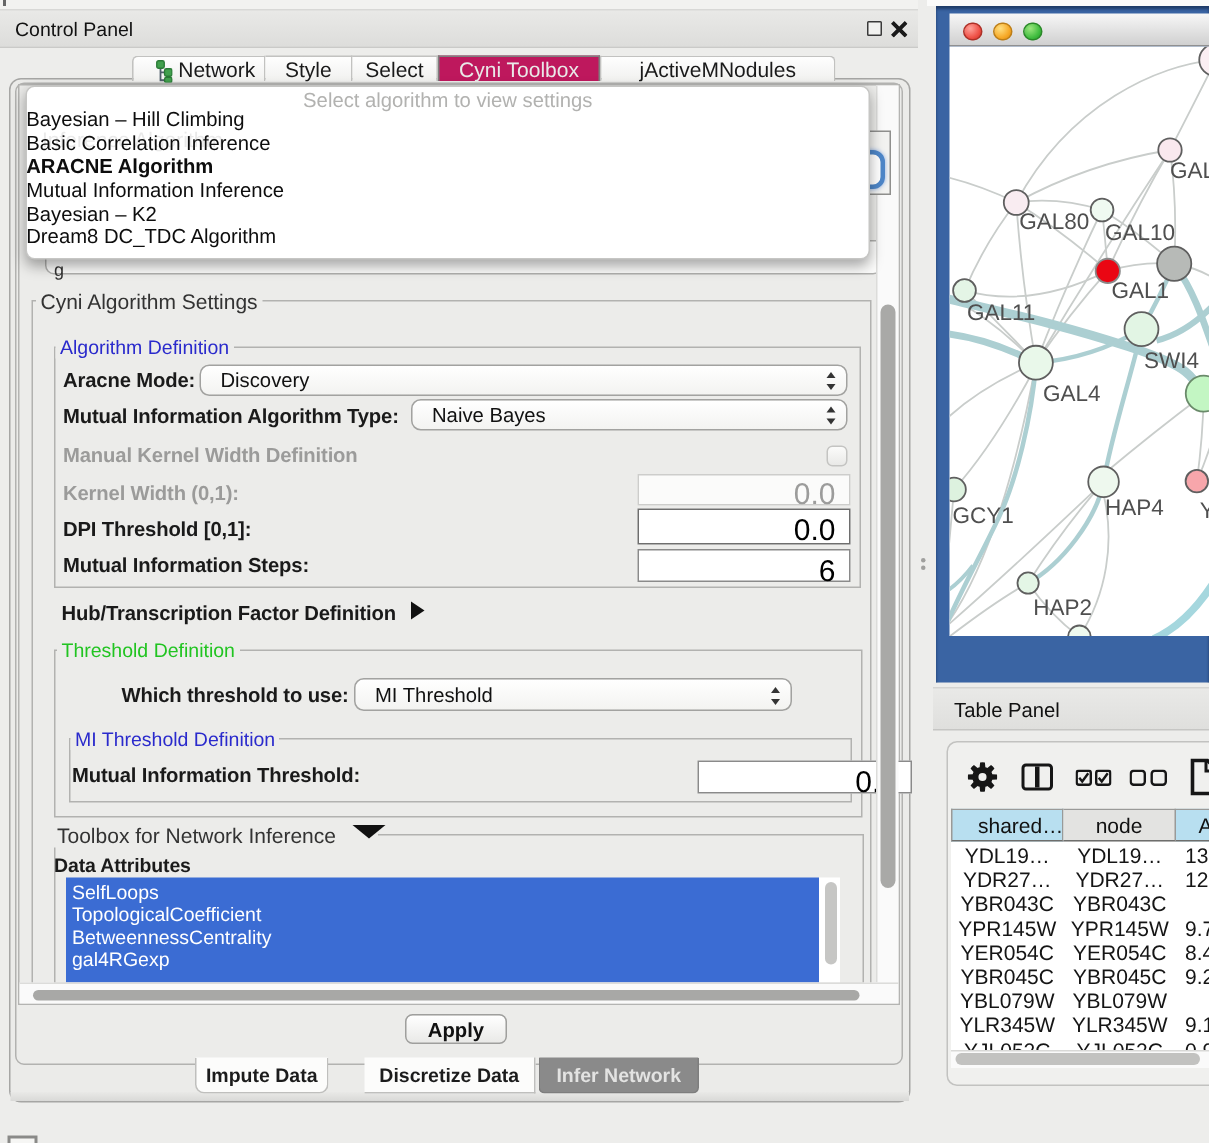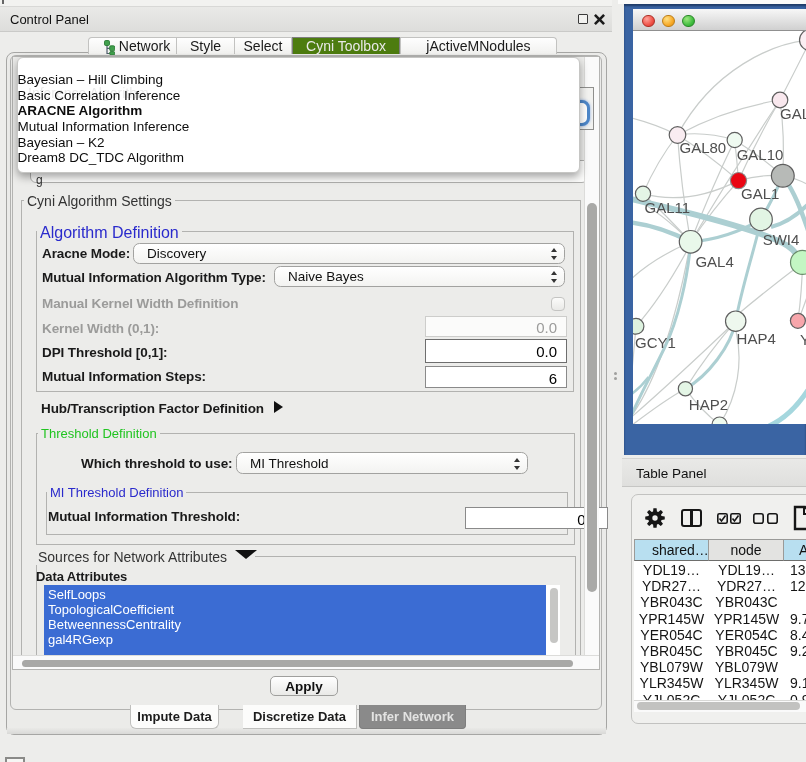--- a/index.html
+++ b/index.html
@@ -9,39 +9,39 @@
 .bold { font-weight:bold; }
 
 #titlebar { left:0; top:6; width:612px; height:26px; background:linear-gradient(#e9e9e7,#dddddb); border-top:1px solid #d8d8d6; border-bottom:1px solid #cacac8; }
 #titlebar span.t { position:absolute; left:10px; top:5px; font-size:13px; color:#111; }
 #floatico { left:578px; top:14px; width:10px; height:10px; border:1.5px solid #3a3a3a; border-radius:1px; background:#f2f2f0; }
 #panelA { left:6px; top:52px; width:601px; height:683px; border:1px solid #a6a6a4; border-radius:8px; background:#ebebe9; }
 #panelB { left:10px; top:55px; width:592px; height:655px; border:1px solid #b2b2b0; border-radius:6px; background:#ececea; }
 #scrollC { left:12px; top:56px; width:588px; height:614px; border:1px solid #b4b4b2; background:#ececea; }
 
 .ttab { position:absolute; top:37px; height:17px; background:linear-gradient(#fefefe,#f1f1ef); border:1px solid #c2c2c0; border-bottom:none; font-size:14px; font-weight:normal; color:#1a1a1a; display:flex; align-items:center; justify-content:center; }
-.ttab.sel { background:#4d7c0f; color:#e9e9e8; border-color:#7e7e7e; }
+.ttab.sel { background:#be185d; color:#e9e9e8; border-color:#7e7e7e; }
 
 .btab { position:absolute; top:705px; height:24px; background:#fcfcfb; border:1px solid #bfbfbd; border-top:none; font-size:13px; font-weight:bold; color:#1c1c1c; display:flex; align-items:center; justify-content:center; }
 .btab.sel { background:#8a8a8a; color:#e3e3e2; border-color:#7e7e7e; border-radius:0 0 4px 4px; }
 
 .grp { position:absolute; border:1px solid #b2b2b0; }
 .grptitle { position:absolute; background:#ececea; padding:0 3px; font-size:14px; color:#333; white-space:nowrap; }
 .blue { color:#2a2acc; }
 .green { color:#21c421; }
 label.fl { position:absolute; font-size:13.5px; font-weight:bold; color:#1a1a1a; letter-spacing:-0.1px; white-space:nowrap; }
 label.dis { color:#9b9b9a; }
 
 .combo { position:absolute; height:21px; background:linear-gradient(#ffffff,#f3f3f1); border:1px solid #a2a2a0; border-radius:6.5px; font-size:13.5px; color:#111; }
 .combo .ct { position:absolute; left:13px; top:2px; }
 .combo .arr { position:absolute; right:6px; top:3px; width:8px; height:14px; }
 .arr i { position:absolute; left:1px; width:0; height:0; border-left:3.2px solid transparent; border-right:3.2px solid transparent; }
 .arr i.up { top:1px; border-bottom:4.5px solid #333; }
 .arr i.dn { bottom:1px; border-top:4.5px solid #333; }
-.tf { position:absolute; background:#fff; border:1px solid #8a8a8a; font-size:15px; color:#000; text-align:right; }
+.tf { position:absolute; background:#fff; border:1px solid #8a8a8a; font-size:20px; color:#000; text-align:right; }
 .tf span { position:absolute; right:9px; top:2px; }
 
 #popup { left:17px; top:57px; width:563px; height:115.5px; background:#fff; border:1px solid #c6c6c4; border-radius:6px; box-shadow:0 4px 9px rgba(0,0,0,0.35); z-index:30; overflow:hidden; }
 #popup .prompt { position:absolute; left:0; right:0; top:0.5px; text-align:center; color:#b2b2b0; font-size:13.5px; }
 #popup .it { position:absolute; left:-0.5px; font-size:13.5px; color:#0d0d0d; white-space:nowrap; }
 #popup .ghost { position:absolute; left:10px; top:27px; font-size:14px; color:rgba(120,120,120,0.16); }
 
 #attrlist { left:44px; top:585px; width:502px; height:70px; background:#3b6cd3; }
 #attrlist div { position:absolute; left:4px; font-size:13px; color:#fff; white-space:nowrap; }
 
@@ -91,21 +91,21 @@
 <div class="ttab" style="left:400px; width:157px; border-radius:0 4px 0 0;">jActiveMNodules</div>
 
 <div class="abs" style="left:30px;top:160px;width:558px;height:23px;border:1px solid #b0b0ae;border-radius:0 0 6px 6px;background:#fcfcfb;">
   <span style="position:absolute;left:5px;top:12px;font-size:12px;color:#333;">g</span>
 </div>
 
 <div class="grp" style="left:21px;top:200px;width:560px;height:457px;"></div>
 <div class="grptitle" style="left:24px;top:193px;">Cyni Algorithm Settings</div>
 
 <div class="grp" style="left:36px;top:231px;width:538px;height:161px;"></div>
-<div class="grptitle blue" style="left:37px;top:224px;font-size:16px;text-align:right;">Algorithm Definition</div>
+<div class="grptitle blue" style="left:37px;top:224px;font-size:13px;text-align:right;">Algorithm Definition</div>
 
 <label class="fl" style="left:42px;top:246px;">Aracne Mode:</label>
 <div class="combo" style="left:133px;top:243px;width:432px;">
     <span class="ct">Discovery</span>
     <span class="arr">
       <i class="up"></i>
       <i class="dn"></i>
     </span>
   </div>
 <label class="fl" style="left:42px;top:270px;">Mutual Information Algorithm Type:</label>
@@ -145,21 +145,21 @@
   </div>
 
 <div class="grp" style="left:46px;top:492px;width:522px;height:43px;"></div>
 <div class="grptitle blue" style="left:47px;top:485px;font-size:13px;">MI Threshold Definition</div>
 <label class="fl" style="left:48px;top:509px;">Mutual Information Threshold:</label>
 <div class="tf" style="left:418px;top:507px;width:143px;height:22px;margin-left:47px;">
     <span style="top:3px;">0.5</span>
   </div>
 
 <div class="grp" style="left:36px;top:556px;width:540px;height:100px;"></div>
-<div class="grptitle" style="left:35px;top:549px;padding-right:28px;">Sources for Network Attributes</div>
+<div class="grptitle" style="left:35px;top:549px;padding-right:28px;">Toolbox for Network Inference</div>
 <div class="abs" style="left:235px;top:550px;width:0;height:0;border-left:11.5px solid transparent;border-right:11.5px solid transparent;border-top:9px solid #111;"></div>
 <label class="fl" style="left:36px;top:569px;font-size:13px;">Data Attributes</label>
 <div class="abs" id="attrlist">
   <div style="top:2px;">SelfLoops</div>
   <div style="top:17px;">TopologicalCoefficient</div>
   <div style="top:32px;">BetweennessCentrality</div>
   <div style="top:46.5px;">gal4RGexp</div>
 </div>
 <div class="sbtrack" style="left:546px;top:585px;width:14px;height:70px;background:#fff;"></div>
 <div class="sbthumb" style="left:549.5px;top:588px;width:8px;height:55px;background:#c6c6c4;"></div>
@@ -176,20 +176,21 @@
 <div class="abs" style="left:7px;top:728px;width:599px;height:6px;background:linear-gradient(#e9e9e7,#d9d9d7);"></div>
 
 <div class="btab" style="left:130px;width:89px;border-radius:0 0 6px 6px;">Impute Data</div>
 <div class="btab" style="left:243px;width:114px;border-left:none;">Discretize Data</div>
 <div class="btab sel" style="left:359px;width:107px;">Infer Network</div>
 
 <div class="abs" style="left:5px;top:757px;width:20px;height:14px;border:2px solid #8a8a88;background:#f6f6f4;"></div>
 
 <div class="abs" id="popup">
   <div class="ghost">Inference Algorithm</div>
+  <div class="prompt">Select algorithm to view settings</div>
   <div class="it" style="top:14px;">Bayesian – Hill Climbing</div>
   <div class="it" style="top:29.7px;">Basic Correlation Inference</div>
   <div class="it bold" style="top:45.4px;">ARACNE Algorithm</div>
   <div class="it" style="top:61.1px;">Mutual Information Inference</div>
   <div class="it" style="top:76.8px;">Bayesian – K2</div>
   <div class="it" style="top:92.4px;">Dream8 DC_TDC Algorithm</div>
 </div>
 
 <div class="abs" style="left:618px;top:0;width:188px;height:4px;background:#fbfbfa;"></div>
 

